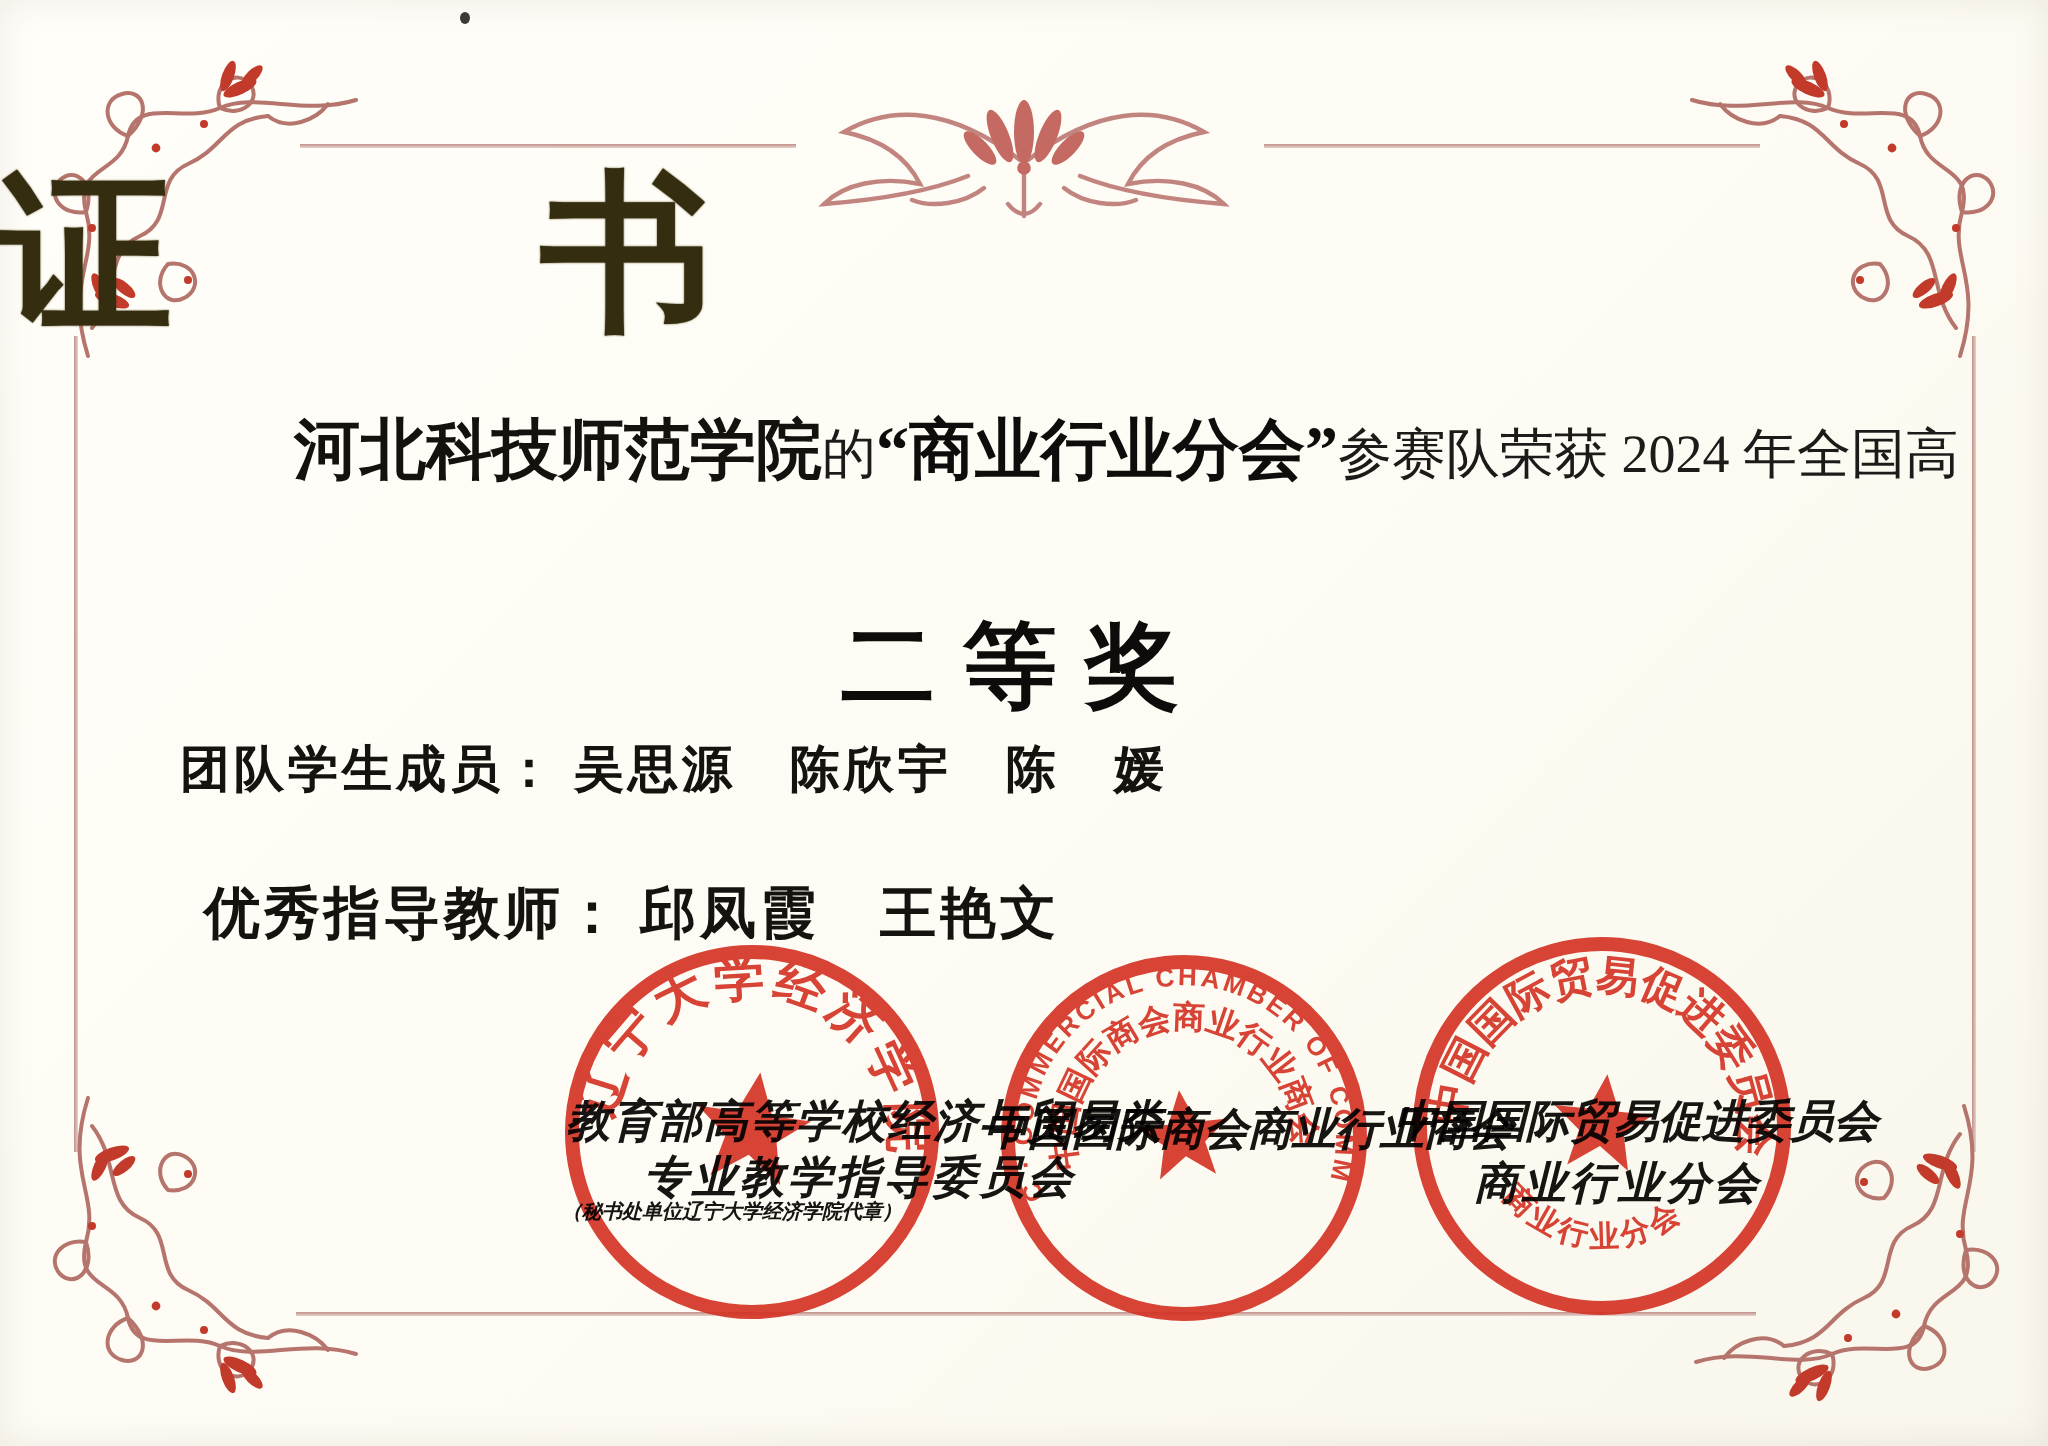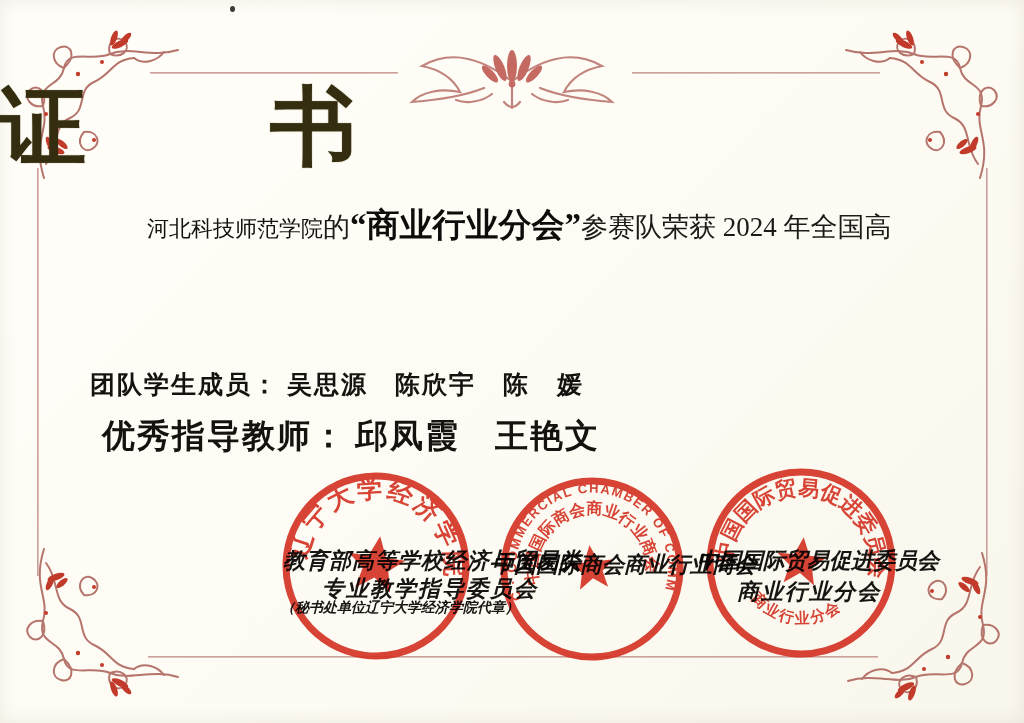--- a/index.html
+++ b/index.html
@@ -29,44 +29,44 @@
   .scan-dot{position:absolute;left:230px;top:6px;width:5px;height:6px;border-radius:50%;background:#3c3a36;}
   
   .title{
     position:absolute;left:0;right:0;top:84px;
     font-size:86px;font-weight:900;color:#342d10;
     letter-spacing:4px;line-height:1;
     text-shadow:0 0 1px #4a4015;
   }
   
   .body-line1{position:absolute;left:147px;top:203px;width:800px;font-size:27px;color:#1d1b19;white-space:nowrap;}
-  .body-line1 .seg-bold{font-weight:400;font-size:22px;color:#14120f;}
+  .body-line1 .seg-bold{font-weight:700;font-size:33px;color:#14120f;}
   .body-line1 .seg-quote{font-weight:900;font-size:33px;color:#0f0d0b;}
   .body-line2{position:absolute;left:102px;top:260px;width:840px;font-size:28px;color:#1d1b19;letter-spacing:1px;white-space:nowrap;}
   .award{
     position:absolute;left:0;right:0;top:302px;text-align:center;
     font-size:47px;font-weight:900;color:#0e0c0a;letter-spacing:14px;
   }
   .row-members{position:absolute;left:90px;top:368px;font-size:25px;font-weight:700;color:#15130f;letter-spacing:2px;}
-  .row-teachers{position:absolute;left:102px;top:414px;font-size:33px;font-weight:700;color:#15130f;letter-spacing:2px;}
+  .row-teachers{position:absolute;left:102px;top:438px;font-size:28px;font-weight:700;color:#15130f;letter-spacing:2px;}
   .row-members .val,.row-teachers .val{margin-left:8px;}
   
   .seal{position:absolute;opacity:.92;}
   .seal-1{left:278px;top:468px;}
   .seal-2{left:497px;top:474px;}
   .seal-3{left:703px;top:465px;}
   
   .ink{
     position:absolute;color:#161513;font-weight:700;font-style:italic;
     font-family:"Liberation Serif","DejaVu Serif",serif;
     mix-blend-mode:multiply;white-space:nowrap;
   }
   .org1-l1{left:283px;top:546px;font-size:22px;letter-spacing:1px;}
   .org1-l2{left:322px;top:574px;font-size:22px;letter-spacing:2px;}
-  .org1-note{left:281px;top:599px;font-size:14px;}
+  .org1-note{left:281px;top:599px;font-size:10px;}
   .org2{left:492px;top:550px;font-size:22px;}
   .org3-l1{left:697px;top:546px;font-size:22px;}
   .org3-l2{left:737px;top:577px;font-size:22px;letter-spacing:2px;}
   .date{left:583px;top:606px;font-size:28px;letter-spacing:7px;font-weight:700;}
 </style>
 </head>
 <body>
 
 <div class="cert">
 
@@ -189,20 +189,21 @@
       <circle cx="140" cy="48" r="3.4"></circle>
     </g>
   </svg>
 
   <div class="title">证　　书</div>
 
   <div class="body-line1">
     <span class="seg-bold">河北科技师范学院</span><span>的</span><span class="seg-quote">“商业行业分会”</span><span>参赛队荣获 2024 年全国高</span>
   </div>
 
+  <div class="award">二等奖</div>
 
   <div class="row-members">
     <span>团队学生成员：</span><span class="val">吴思源　陈欣宇　陈　媛</span>
   </div>
   <div class="row-teachers">
     <span>优秀指导教师：</span><span class="val">邱凤霞　王艳文</span>
   </div>
 
   <svg class="seal seal-1" width="196" height="196" viewBox="-98 -98 196 196">
     <g transform="rotate(8)" stroke="#d43425" fill="none">

